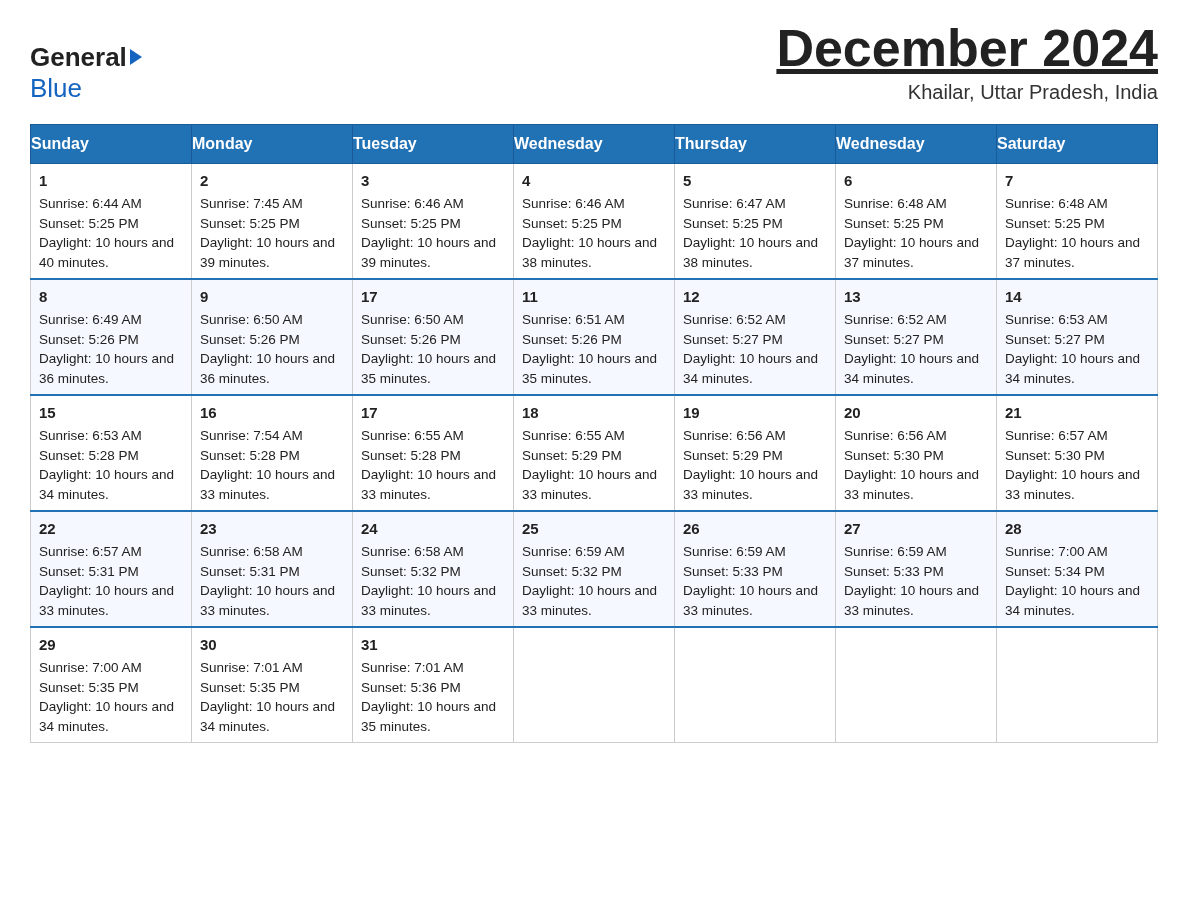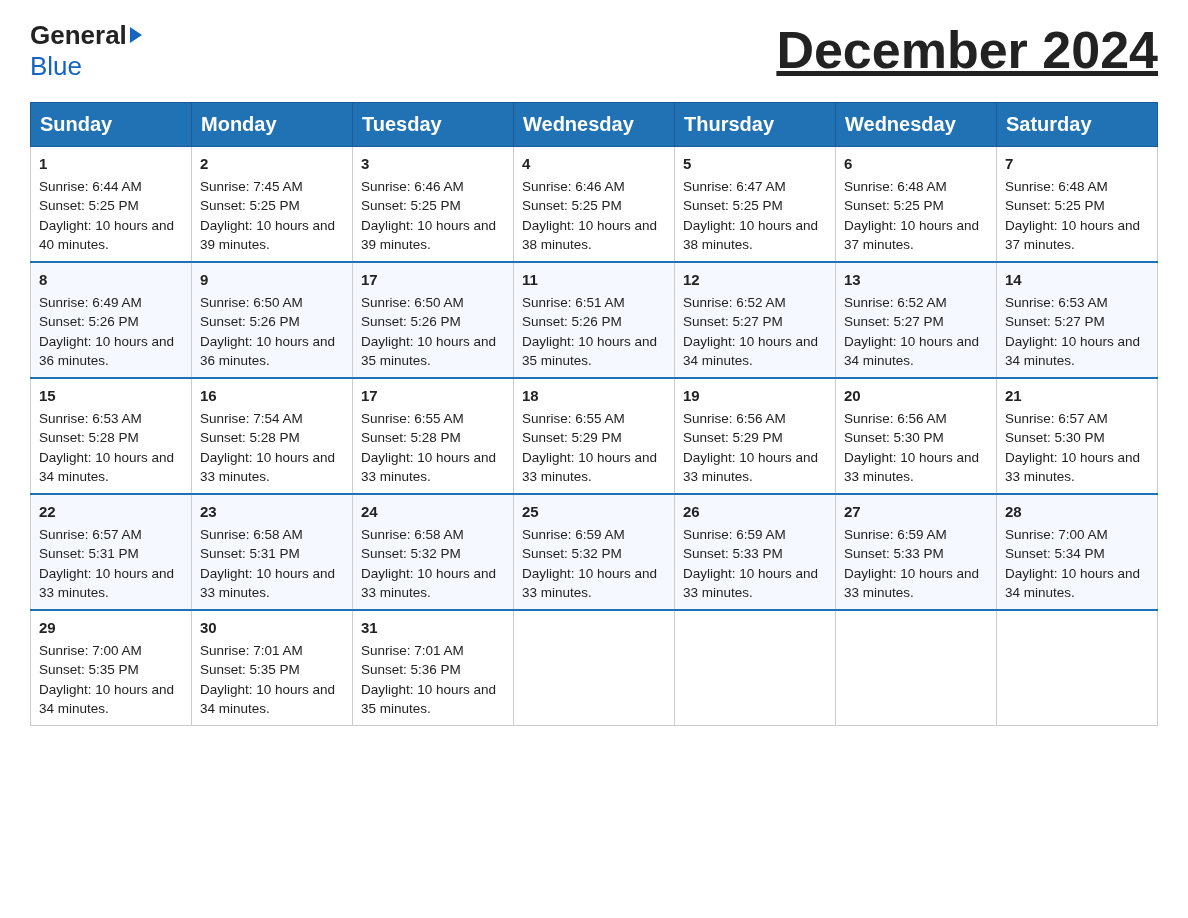--- a/index.html
+++ b/index.html
@@ -6,21 +6,21 @@
     body {
       font-family: Arial, sans-serif;
       background: #fff;
       width: 1188px;
       min-height: 918px;
       padding: 20px 30px;
     }
     .header {
       display: flex;
       justify-content: space-between;
-      align-items: center;
+      align-items: flex-end;
       margin-bottom: 20px;
     }
     .logo {
       display: flex;
       flex-direction: column;
       align-items: flex-start;
     }
     .logo-line1 {
       font-size: 26px;
       font-weight: bold;
@@ -49,23 +49,23 @@
       margin-top: 4px;
     }
     .calendar {
       width: 100%;
       border-collapse: collapse;
       border: 1px solid #aaa;
     }
     .calendar th {
       background-color: #2171b5;
       color: #fff;
-      font-size: 20px;
+      font-size: 16px;
       font-weight: bold;
-      padding: 10px 9px;
+      padding: 10px 0;
       text-align: left;
       border: 1px solid #1a5a96;
     }
     .calendar td {
       width: 14.28%;
       vertical-align: top;
       padding: 6px 8px;
       border: 1px solid #ccc;
       font-size: 13.5px;
       color: #222;
@@ -95,20 +95,21 @@
 <div class="header">
   <div class="logo">
     <div class="logo-line1">
       <span>General</span>
       <span style="display:inline-block;width:0;height:0;border-left:12px solid #1565c0;border-top:8px solid transparent;border-bottom:8px solid transparent;margin-left:3px;margin-bottom:2px;"></span>
     </div>
     <div class="logo-line2">Blue</div>
   </div>
   <div class="title-section">
     <div class="month-title">December 2024</div>
+    <div class="location">Khailar, Uttar Pradesh, India</div>
   </div>
 </div>
 
 <table class="calendar">
   <thead>
     <tr>
       <th>Sunday</th>
       <th>Monday</th>
       <th>Tuesday</th>
       <th>Wednesday</th>

